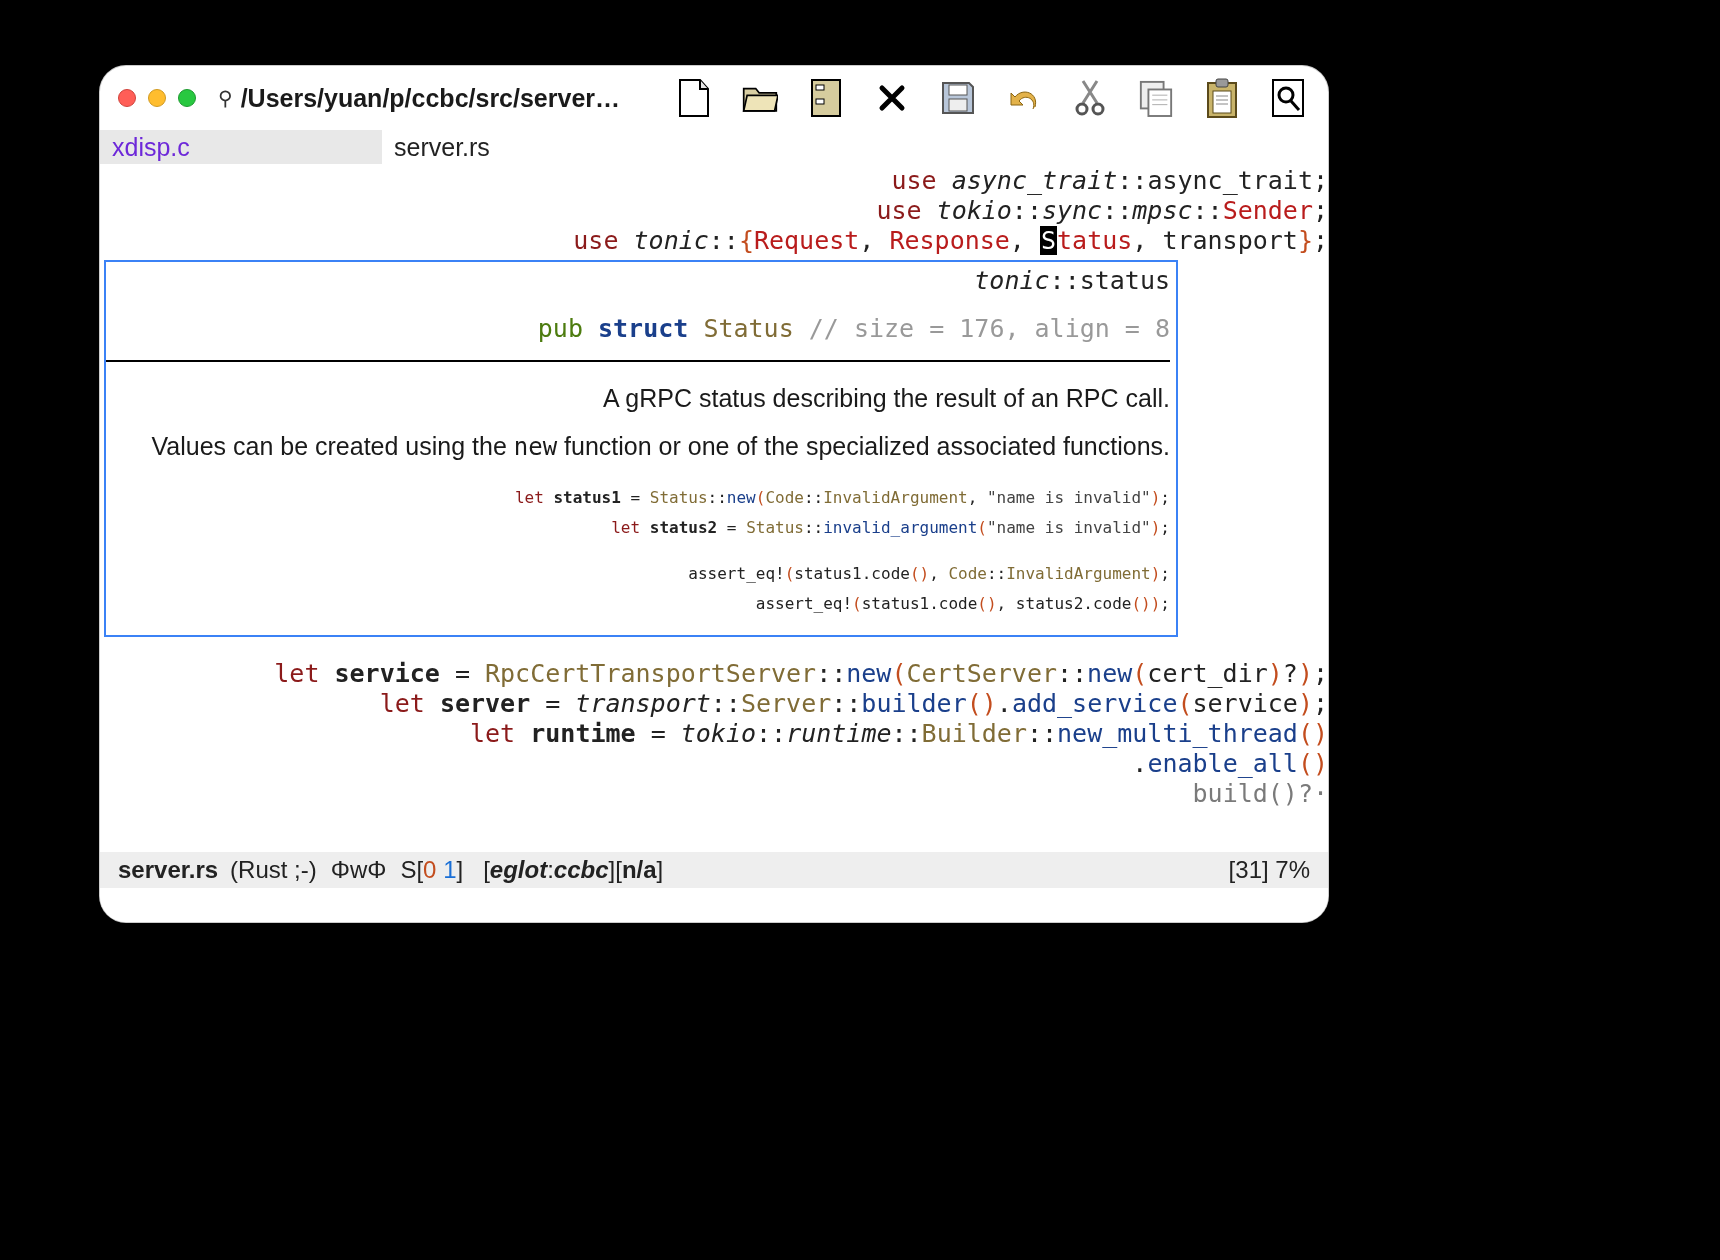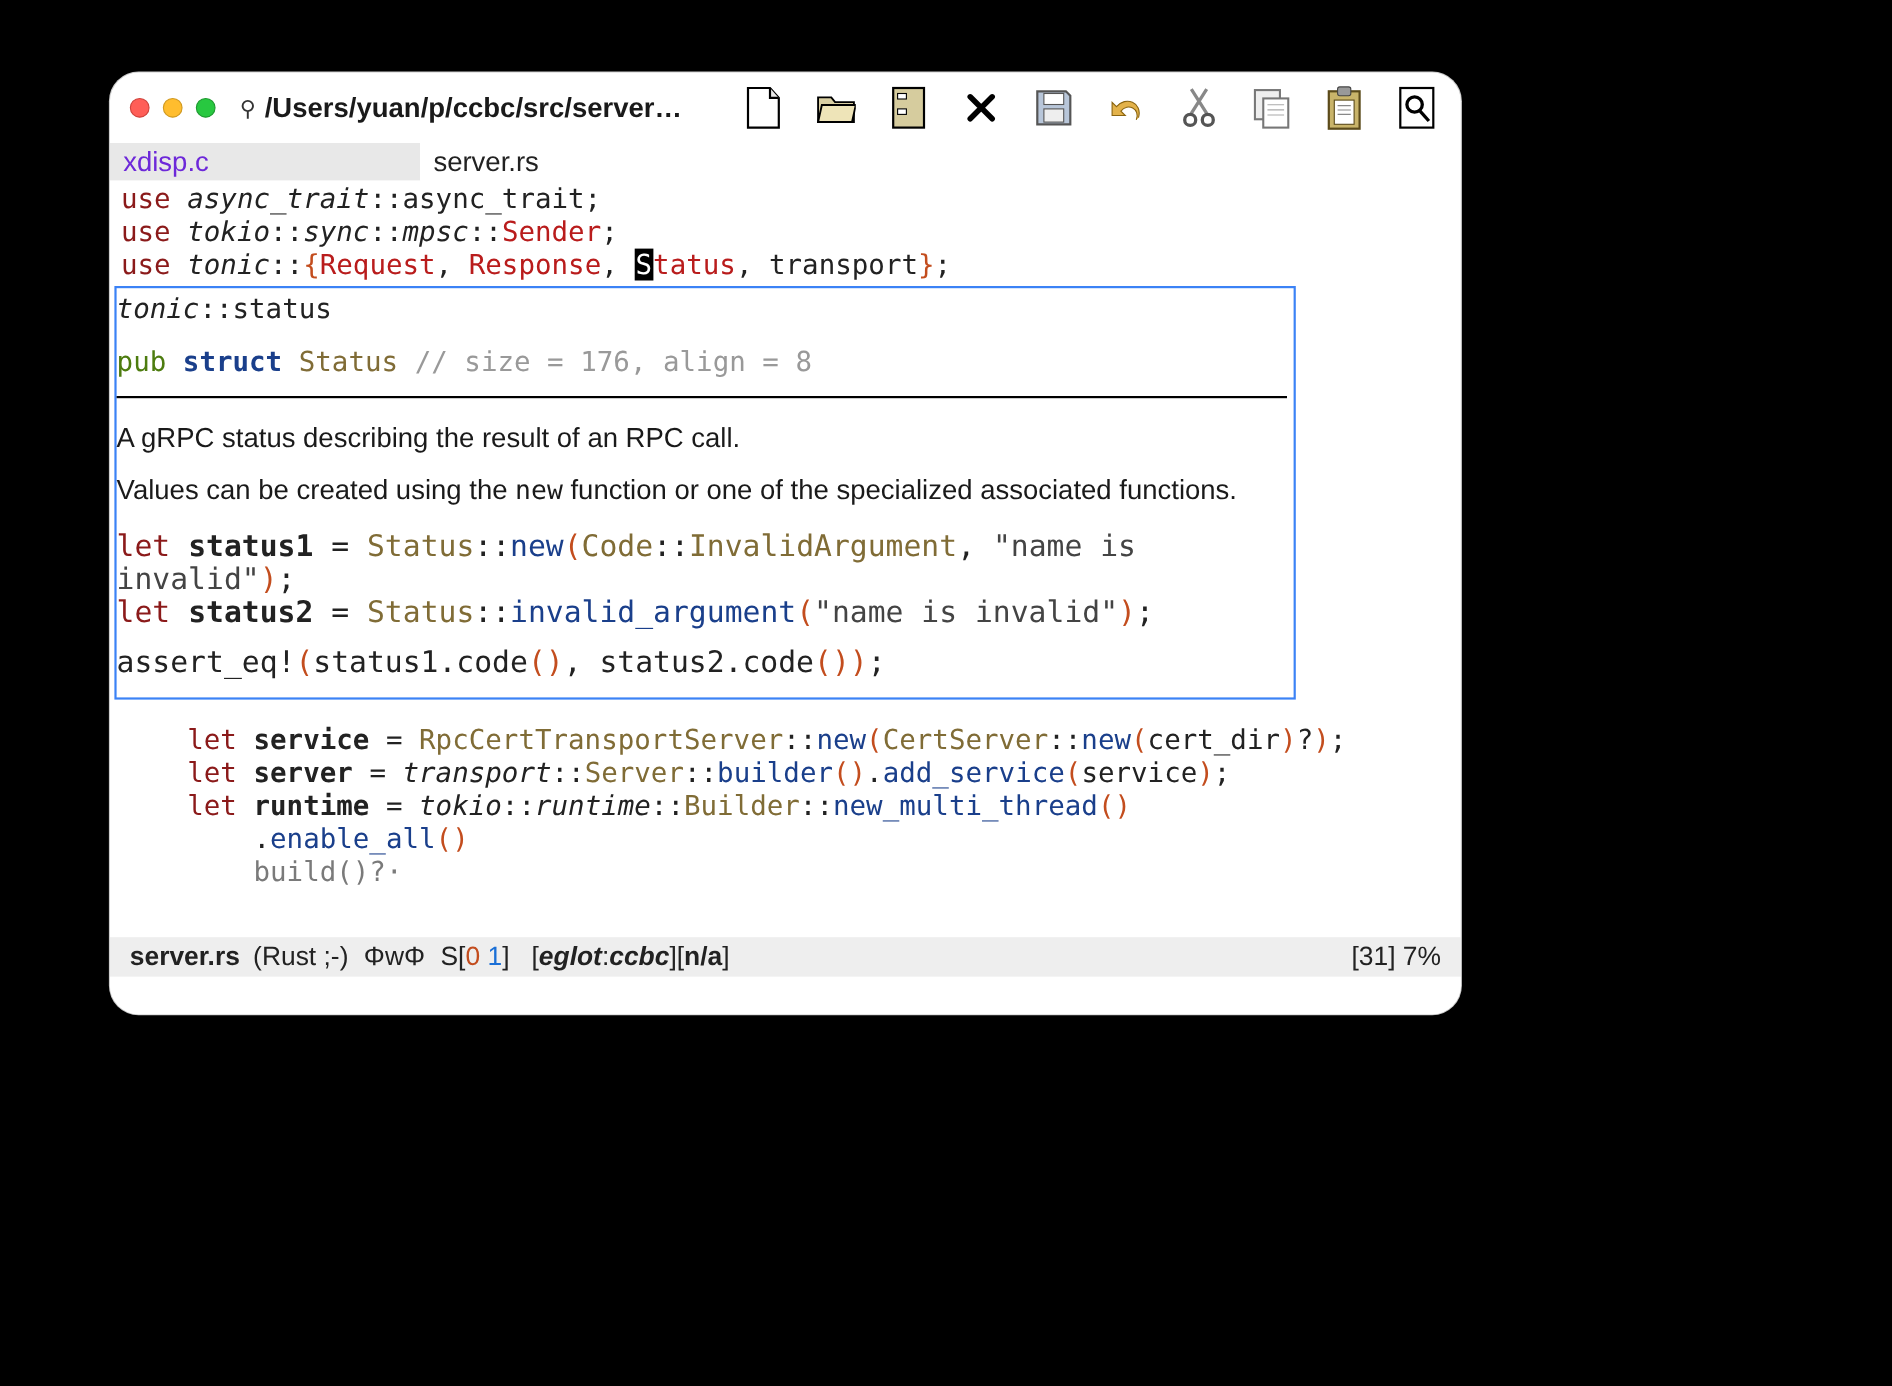--- a/index.html
+++ b/index.html
@@ -77,20 +77,21 @@
 
   
   .buffer {
     flex: 1;
     overflow: hidden;
     position: relative;
     font-family: "Menlo", "Consolas", monospace;
     font-size: 25px;
     line-height: 30px;
     color: #222;
+    text-align: right;
   }
   .code-top { padding-left: 10px; padding-top:2px; }
   .kw-use   { color:#8b1a1a; }
   .path-it  { font-style:italic; color:#222; }
   .ty       { color:#b91c1c; }
   .brace    { color:#c34d1e; }
   .cursor-block {
     background:#000; color:#fff;
     padding:0 1px;
   }
@@ -107,21 +108,21 @@
   .struct { color:#1a3f8b; font-weight:bold; }
   .comment{ color:#999; }
   .hr     { border:none; border-top:2px solid #000; margin:16px 0 18px 0; }
   .doc {
     font-family:-apple-system,"Helvetica Neue",Arial,sans-serif;
     font-size:25px;
     line-height:36px;
     color:#1a1a1a;
   }
   .doc .mono { font-family:"Menlo","Consolas",monospace; font-size:24px; }
-  .sample   { font-family:"Menlo","Consolas",monospace; font-size:27px; line-height:30px; }
+  .sample   { font-family:"Menlo","Consolas",monospace; font-size:16px; line-height:30px; }
   .let-kw   { color:#8b1a1a; }
   .bold-var { font-weight:bold; }
   .fn-call  { color:#1a3f8b; }
   .brown    { color:#806c36;margin-top:24px; }
   .strlit   { color:#444; }
 
   .code-below {
     padding-left: 10px;
   }
 
@@ -265,20 +266,21 @@
         <div>A gRPC status describing the result of an RPC call.</div>
         <div style="height:12px"></div>
         <div><span>Values can be created using the </span><span class="mono">new</span><span> function or one of the specialized associated functions.</span></div>
       </div>
 
       <div style="height:18px"></div>
       <div class="sample">
         <div><span class="let-kw">let</span> <span class="bold-var">status1</span><span> = </span><span class="brown">Status</span><span>::</span><span class="fn-call">new</span><span class="brace">(</span><span class="brown">Code</span><span>::</span><span class="brown">InvalidArgument</span><span>, </span><span class="strlit">"name is invalid"</span><span class="brace">)</span><span>;</span></div>
         <div><span class="let-kw">let</span> <span class="bold-var">status2</span><span> = </span><span class="brown">Status</span><span>::</span><span class="fn-call">invalid_argument</span><span class="brace">(</span><span class="strlit">"name is invalid"</span><span class="brace">)</span><span>;</span></div>
         <div style="height:16px"></div>
+        <div><span>assert_eq!</span><span class="brace">(</span><span>status1.code</span><span class="brace">()</span><span>, </span><span class="brown">Code</span><span>::</span><span class="brown">InvalidArgument</span><span class="brace">)</span><span>;</span></div>
         <div><span>assert_eq!</span><span class="brace">(</span><span>status1.code</span><span class="brace">()</span><span>, </span><span>status2.code</span><span class="brace">()</span><span class="brace">)</span><span>;</span></div>
       </div>
     </div>
 
     <div style="height:22px"></div>
 
     <div class="code-below">
       <div>&nbsp;&nbsp;&nbsp;&nbsp;<span class="let-kw">let</span> <span class="bold-var">service</span><span> = </span><span class="brown">RpcCertTransportServer</span><span>::</span><span class="fn-call">new</span><span class="brace">(</span><span class="brown">CertServer</span><span>::</span><span class="fn-call">new</span><span class="brace">(</span><span>cert_dir</span><span class="brace">)</span><span>?</span><span class="brace">)</span><span>;</span></div>
       <div>&nbsp;&nbsp;&nbsp;&nbsp;<span class="let-kw">let</span> <span class="bold-var">server</span><span> = </span><span class="path-it">transport</span><span>::</span><span class="brown">Server</span><span>::</span><span class="fn-call">builder</span><span class="brace">()</span><span>.</span><span class="fn-call">add_service</span><span class="brace">(</span><span>service</span><span class="brace">)</span><span>;</span></div>
       <div>&nbsp;&nbsp;&nbsp;&nbsp;<span class="let-kw">let</span> <span class="bold-var">runtime</span><span> = </span><span class="path-it">tokio</span><span>::</span><span class="path-it">runtime</span><span>::</span><span class="brown">Builder</span><span>::</span><span class="fn-call">new_multi_thread</span><span class="brace">()</span></div>

